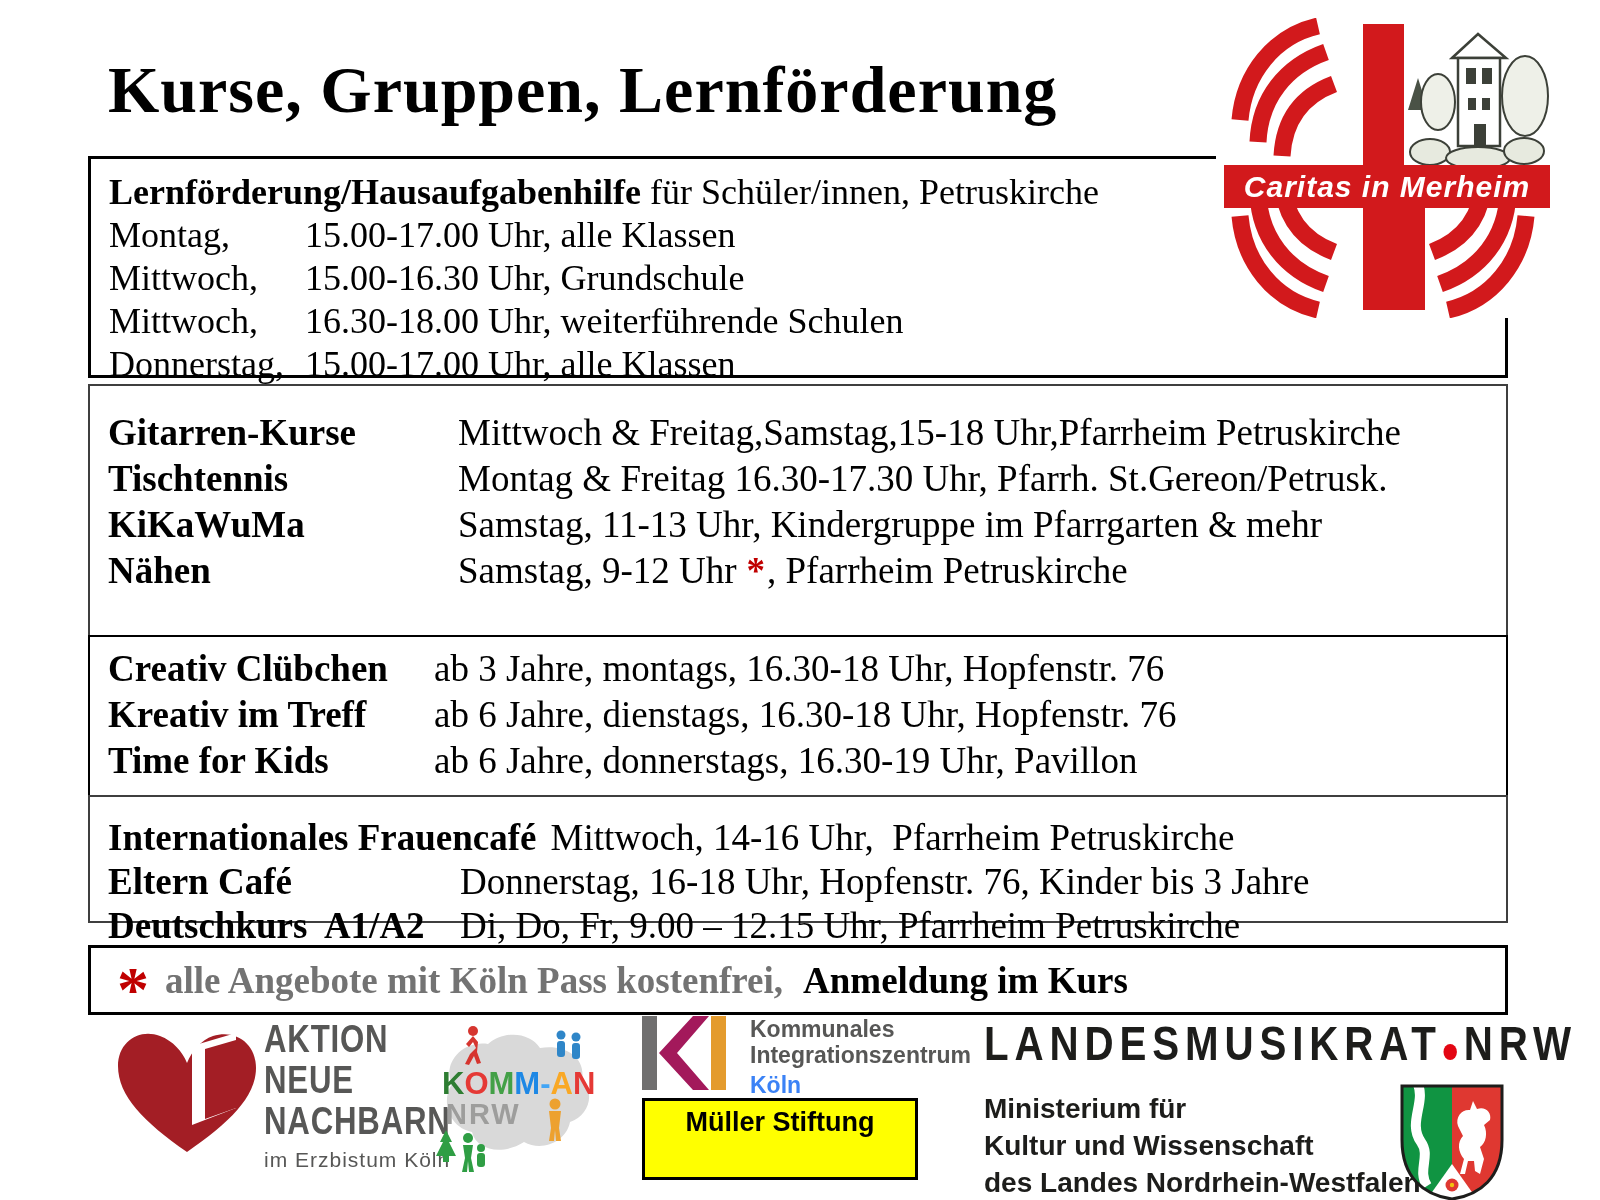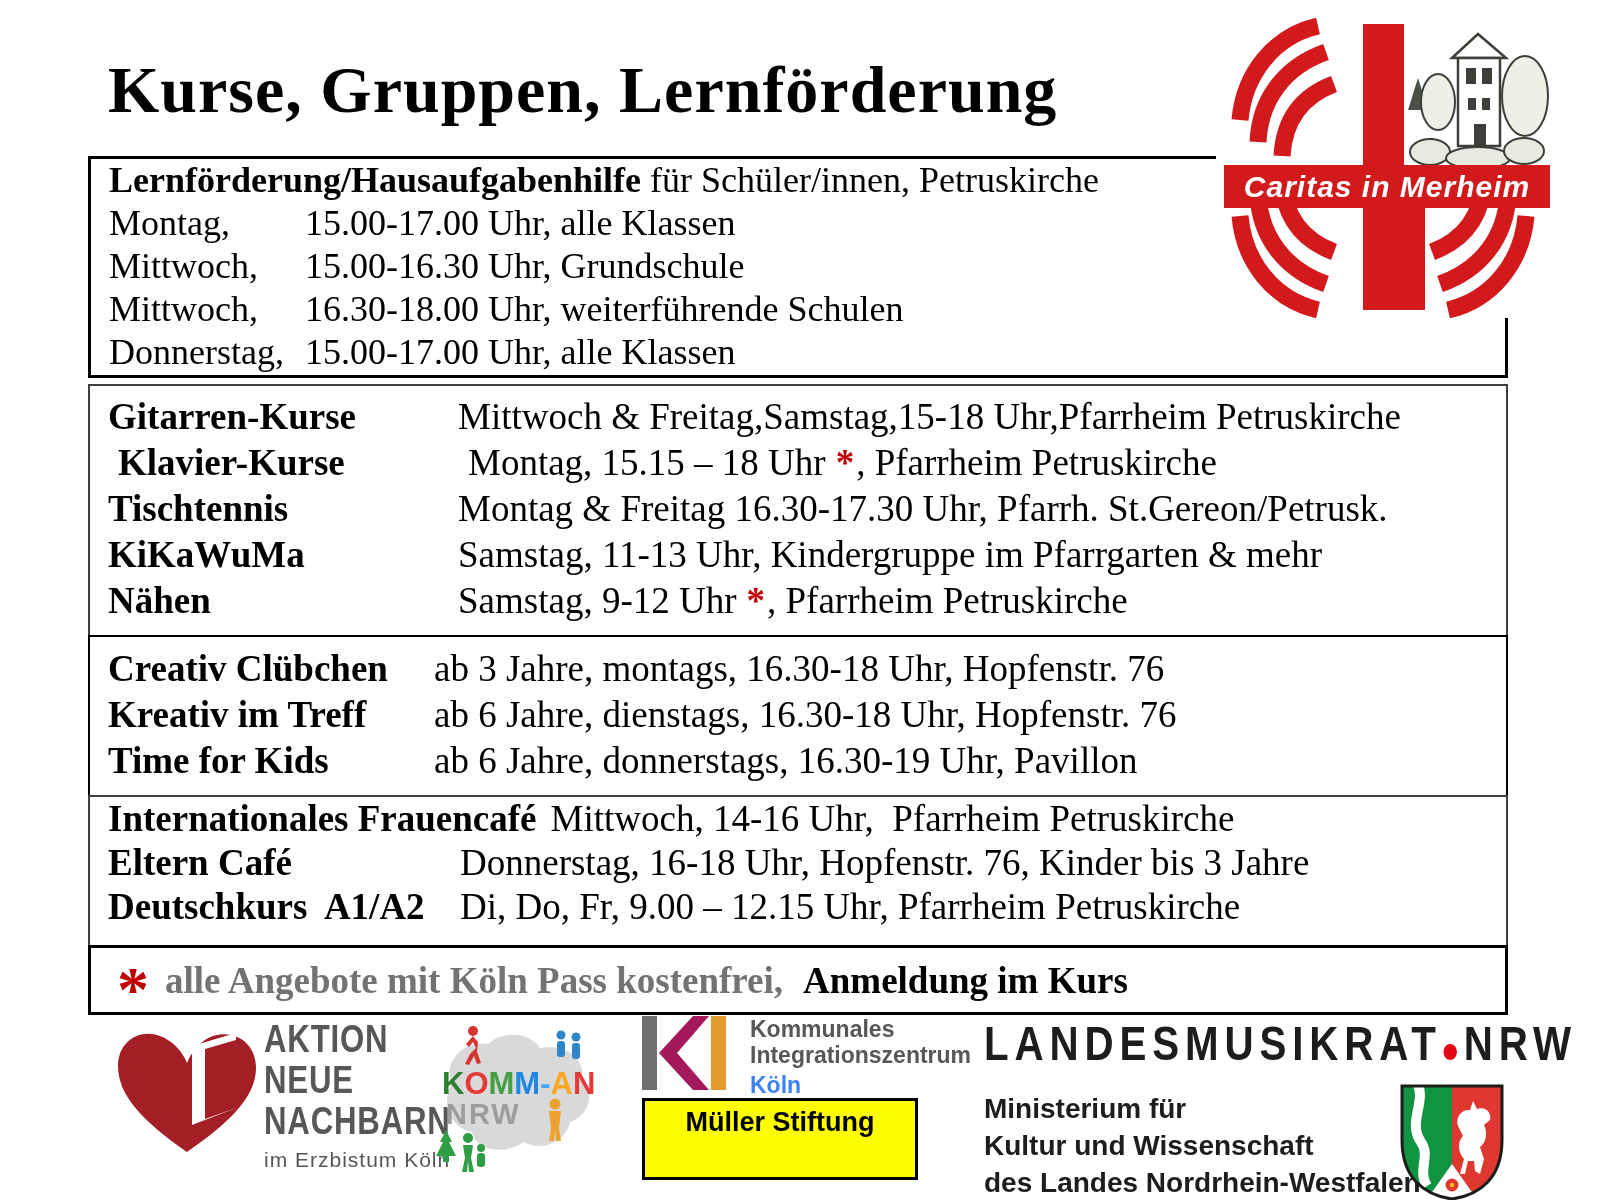--- a/index.html
+++ b/index.html
@@ -4,24 +4,24 @@
 <style>
   html,body { margin:0; padding:0; background:#fff; }
   .page { position:relative; width:1600px; height:1200px; background:#fff; overflow:hidden;
           font-family:"Liberation Serif", serif; color:#000; }
 
   .title { position:absolute; left:108px; top:52px; font-size:66px; font-weight:bold;
            letter-spacing:1px; white-space:nowrap; }
 
   .box { position:absolute; left:88px; width:1420px; background:#fff; box-sizing:border-box;
          font-size:36px; white-space:nowrap; }
-  #box1 { top:156px; height:222px; border:3px solid #000; padding:0 18px 0 18px; line-height:43px; }
-  #box2 { top:384px; height:276px; border:2px solid #3f3f3f; padding:8px 18px 0 18px; line-height:46px; font-size:37px; }
+  #box1 { top:156px; height:222px; border:3px solid #000; padding:12px 18px 0 18px; line-height:43px; }
+  #box2 { top:384px; height:276px; border:2px solid #3f3f3f; padding:24px 18px 0 18px; line-height:46px; font-size:37px; }
   #box3 { top:635px; height:171px; border:2px solid #000000; padding:9px 8px 0 18px; line-height:46px; font-size:37px; }
-  #box4 { top:795px; height:152px; border:2px solid #3f3f3f; padding:0 18px 0 18px; line-height:44px; font-size:37px; }
+  #box4 { top:795px; height:128px; border:2px solid #3f3f3f; padding:19px 18px 0 18px; line-height:44px; font-size:37px; }
 
   .b { font-weight:bold; }
   .day { display:inline-block; min-width:196px; }
   .lbl { display:inline-block; font-weight:bold; box-sizing:border-box; padding-right:14px; }
   #box2 .lbl { min-width:350px; }
   #box3 .lbl { min-width:326px; }
   #box4 .lbl { min-width:352px; }
   .lbl.ind { margin-left:10px; }
   .star { color:#c00000; font-weight:bold; margin:0 2px 0 10px; }
 
@@ -87,21 +87,20 @@
   <div class="box" id="box1">
     <div><span class="b">Lernförderung/Hausaufgabenhilfe</span><span> für Schüler/innen, Petruskirche</span></div>
     <div><span class="day">Montag,</span><span>15.00-17.00 Uhr, alle Klassen</span></div>
     <div><span class="day">Mittwoch,</span><span>15.00-16.30 Uhr, Grundschule</span></div>
     <div><span class="day">Mittwoch,</span><span>16.30-18.00 Uhr, weiterführende Schulen</span></div>
     <div><span class="day">Donnerstag,</span><span>15.00-17.00 Uhr, alle Klassen</span></div>
   </div>
 
   <div class="box" id="box2">
     <div><span class="lbl">Gitarren-Kurse</span><span>Mittwoch &amp; Freitag,Samstag,15-18 Uhr,Pfarrheim Petruskirche</span></div>
-    <div><span class="lbl ind">Klavier-Kurse</span><span>Montag, 15.15 – 18 Uhr</span><span class="star">*</span><span>, Pfarrheim Petruskirche</span></div>
     <div><span class="lbl">Tischtennis</span><span>Montag &amp; Freitag 16.30-17.30 Uhr, Pfarrh. St.Gereon/Petrusk.</span></div>
     <div><span class="lbl">KiKaWuMa</span><span>Samstag, 11-13 Uhr, Kindergruppe im Pfarrgarten &amp; mehr</span></div>
     <div><span class="lbl">Nähen</span><span>Samstag, 9-12 Uhr</span><span class="star">*</span><span>, Pfarrheim Petruskirche</span></div>
   </div>
 
   <div class="box" id="box3">
     <div><span class="lbl">Creativ Clübchen</span><span>ab 3 Jahre, montags, 16.30-18 Uhr, Hopfenstr. 76</span></div>
     <div><span class="lbl">Kreativ im Treff</span><span>ab 6 Jahre, dienstags, 16.30-18 Uhr, Hopfenstr. 76</span></div>
     <div><span class="lbl">Time for Kids</span><span>ab 6 Jahre, donnerstags, 16.30-19 Uhr, Pavillon</span></div>
   </div>

